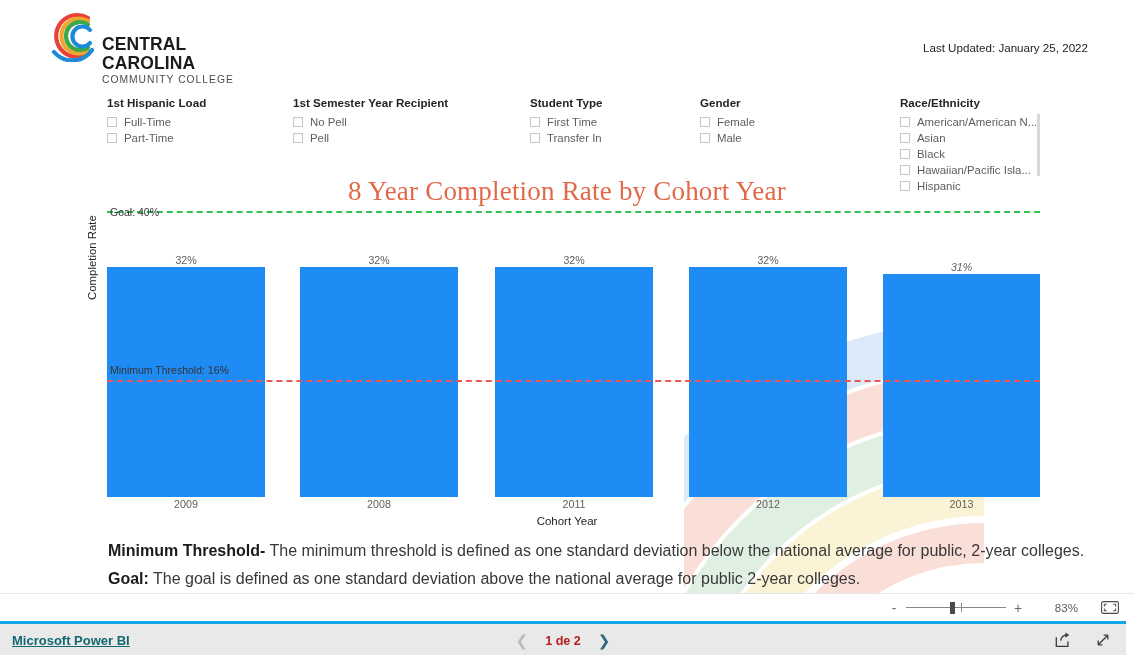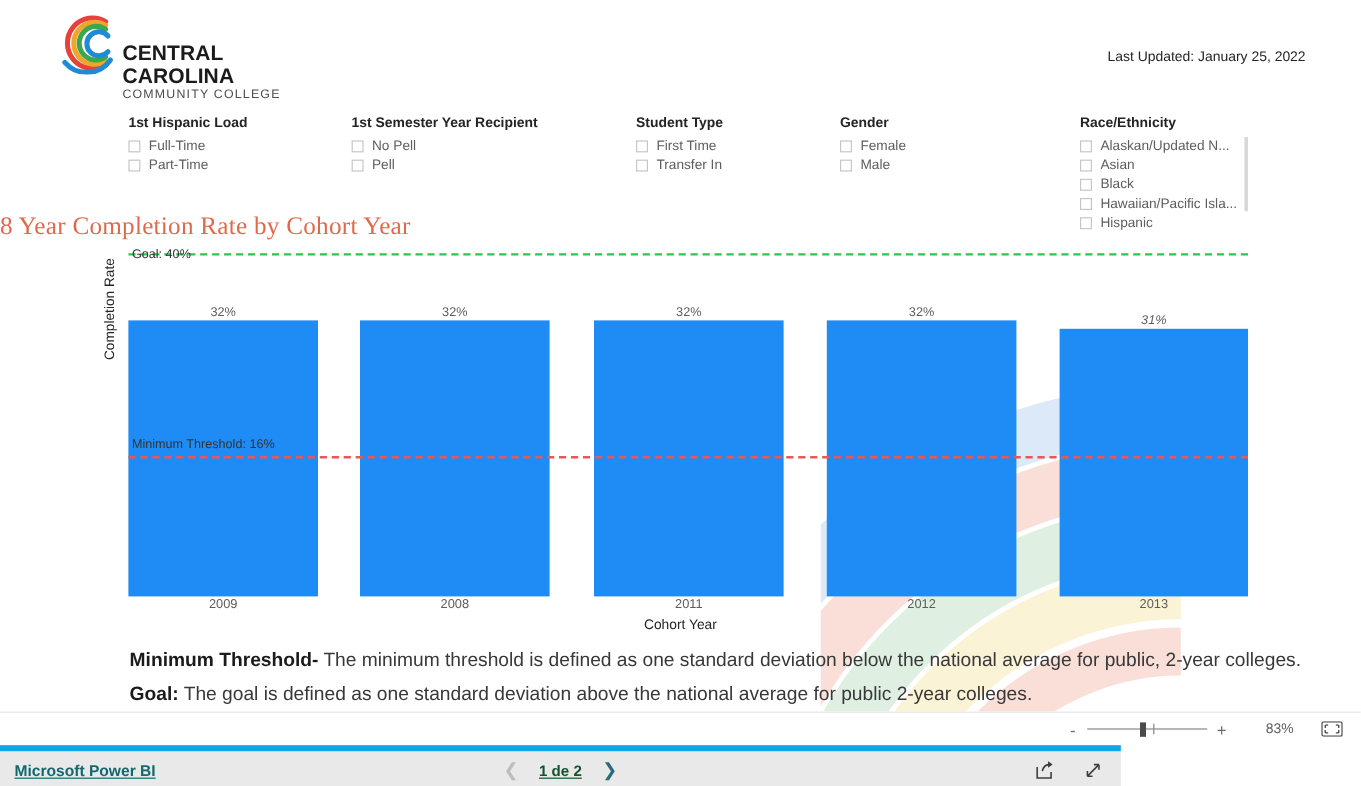--- a/index.html
+++ b/index.html
@@ -131,22 +131,23 @@
     height: 62px;
     background: #d8d8d8;
   }
 
   
   #chart-title {
     position: absolute;
     left: 0;
     right: 0;
     top: 176px;
+    text-align: center;
     font-family: "Liberation Serif", serif;
-    font-size: 21px;
+    font-size: 27px;
     color: #e1694a;
     letter-spacing: 0.2px;
   }
 
   #plot {
     position: absolute;
     left: 107px;
     top: 210px;
     width: 933px;
     height: 287px;
@@ -310,24 +311,24 @@
     display: flex;
     align-items: center;
     justify-content: center;
   }
 
   
   #bottom-bar {
     position: absolute;
     left: 0;
     top: 621px;
-    width: 934px;
+    width: 1126px;
     height: 34px;
     background: #e9e9e9;
-    border-top: 5px solid #0ea5e9;
+    border-top: 3px solid #0ea5e9;
     box-sizing: border-box;
   }
   #powerbi-link {
     position: absolute;
     left: 12px;
     top: 9px;
     font-size: 13px;
     color: #11696f;
     text-decoration: underline;
     font-weight: bold;
@@ -340,23 +341,22 @@
     top: 9px;
     display: flex;
     align-items: center;
     justify-content: center;
     gap: 17px;
   }
   #page-prev { color: #bdbdbd; font-size: 15px; line-height: 1; }
   #page-next { color: #2a6b7c; font-size: 15px; line-height: 1; }
   #page-indicator {
     font-size: 12.6px;
-    color: #14532d;
+    color: #b91c1c;
     font-weight: bold;
-    text-decoration: underline;
   }
   #bottom-icons {
     position: absolute;
     right: 14px;
     top: 7px;
     display: flex;
     align-items: center;
     gap: 22px;
   }
 </style>
@@ -447,21 +447,21 @@
         <span class="slicer-label">Male</span>
       </div>
     </div>
   </div>
 
   <div class="slicer" id="slicer-race" style="left:900px;">
     <div class="slicer-title">Race/Ethnicity</div>
     <div class="slicer-list">
       <div class="slicer-item">
         <span class="cbox"></span>
-        <span class="slicer-label">Alaskan/Updated N...</span>
+        <span class="slicer-label">American/American N...</span>
       </div>
       <div class="slicer-item">
         <span class="cbox"></span>
         <span class="slicer-label">Asian</span>
       </div>
       <div class="slicer-item">
         <span class="cbox"></span>
         <span class="slicer-label">Black</span>
       </div>
       <div class="slicer-item">

